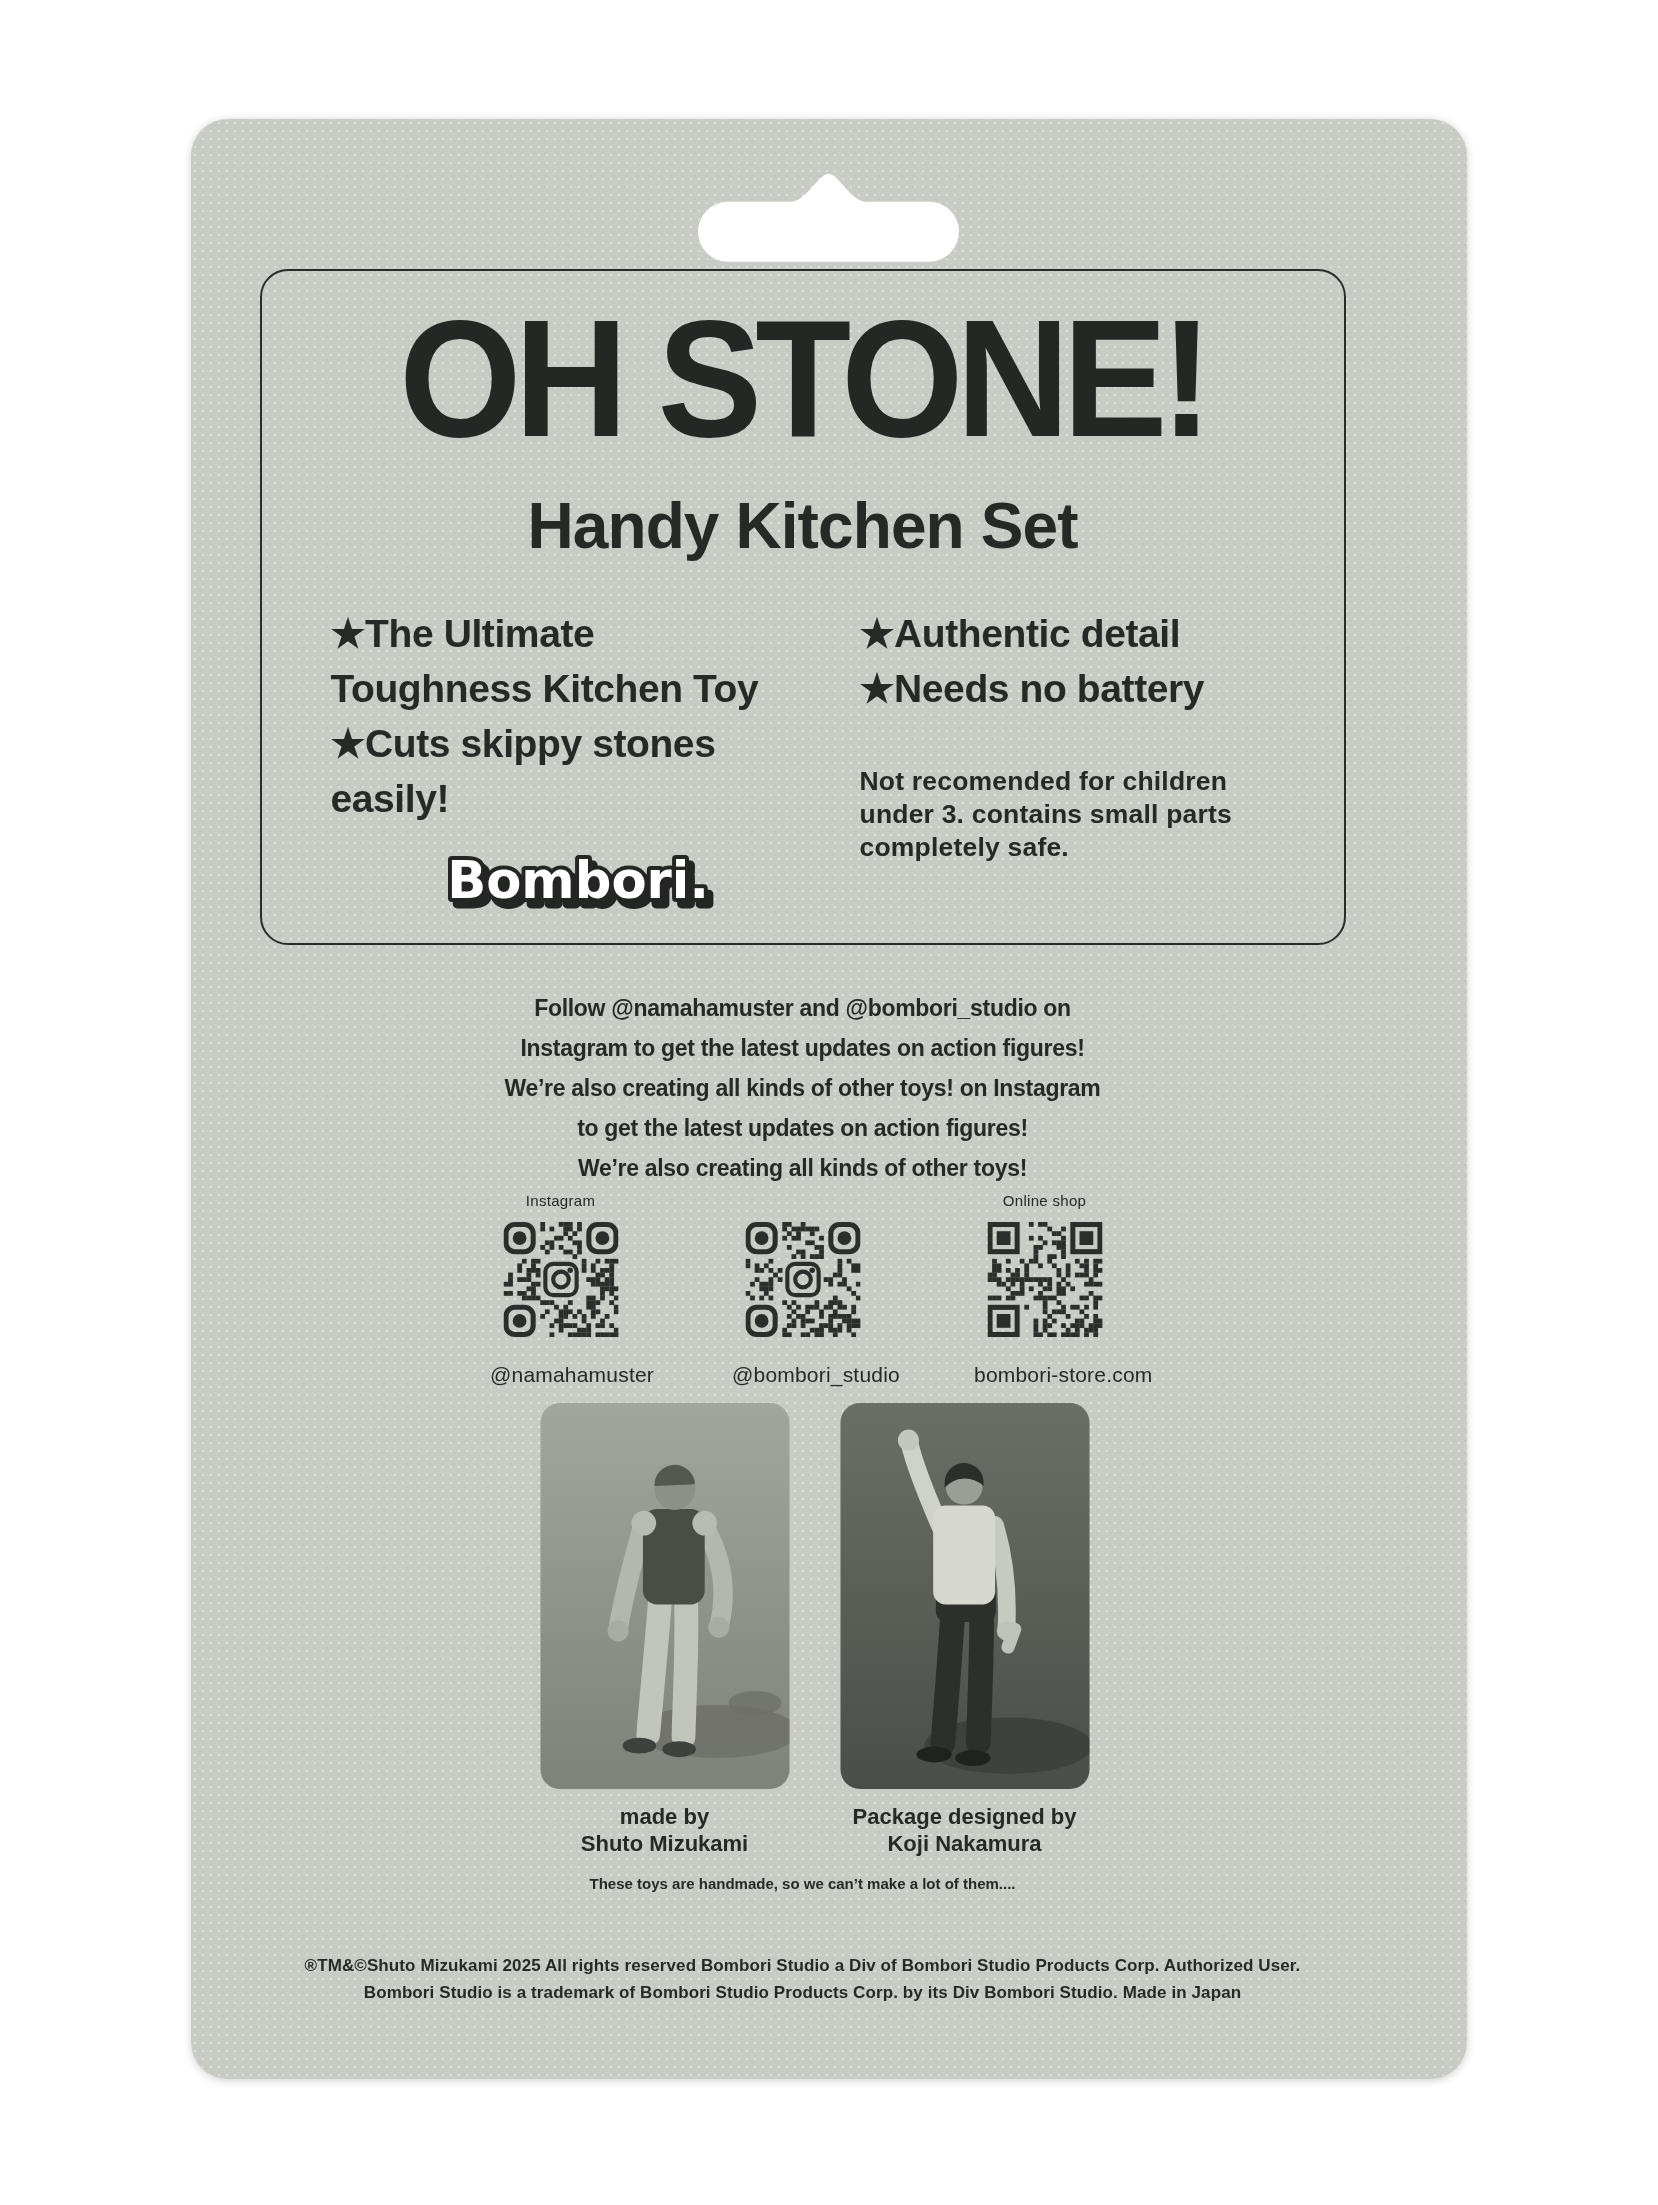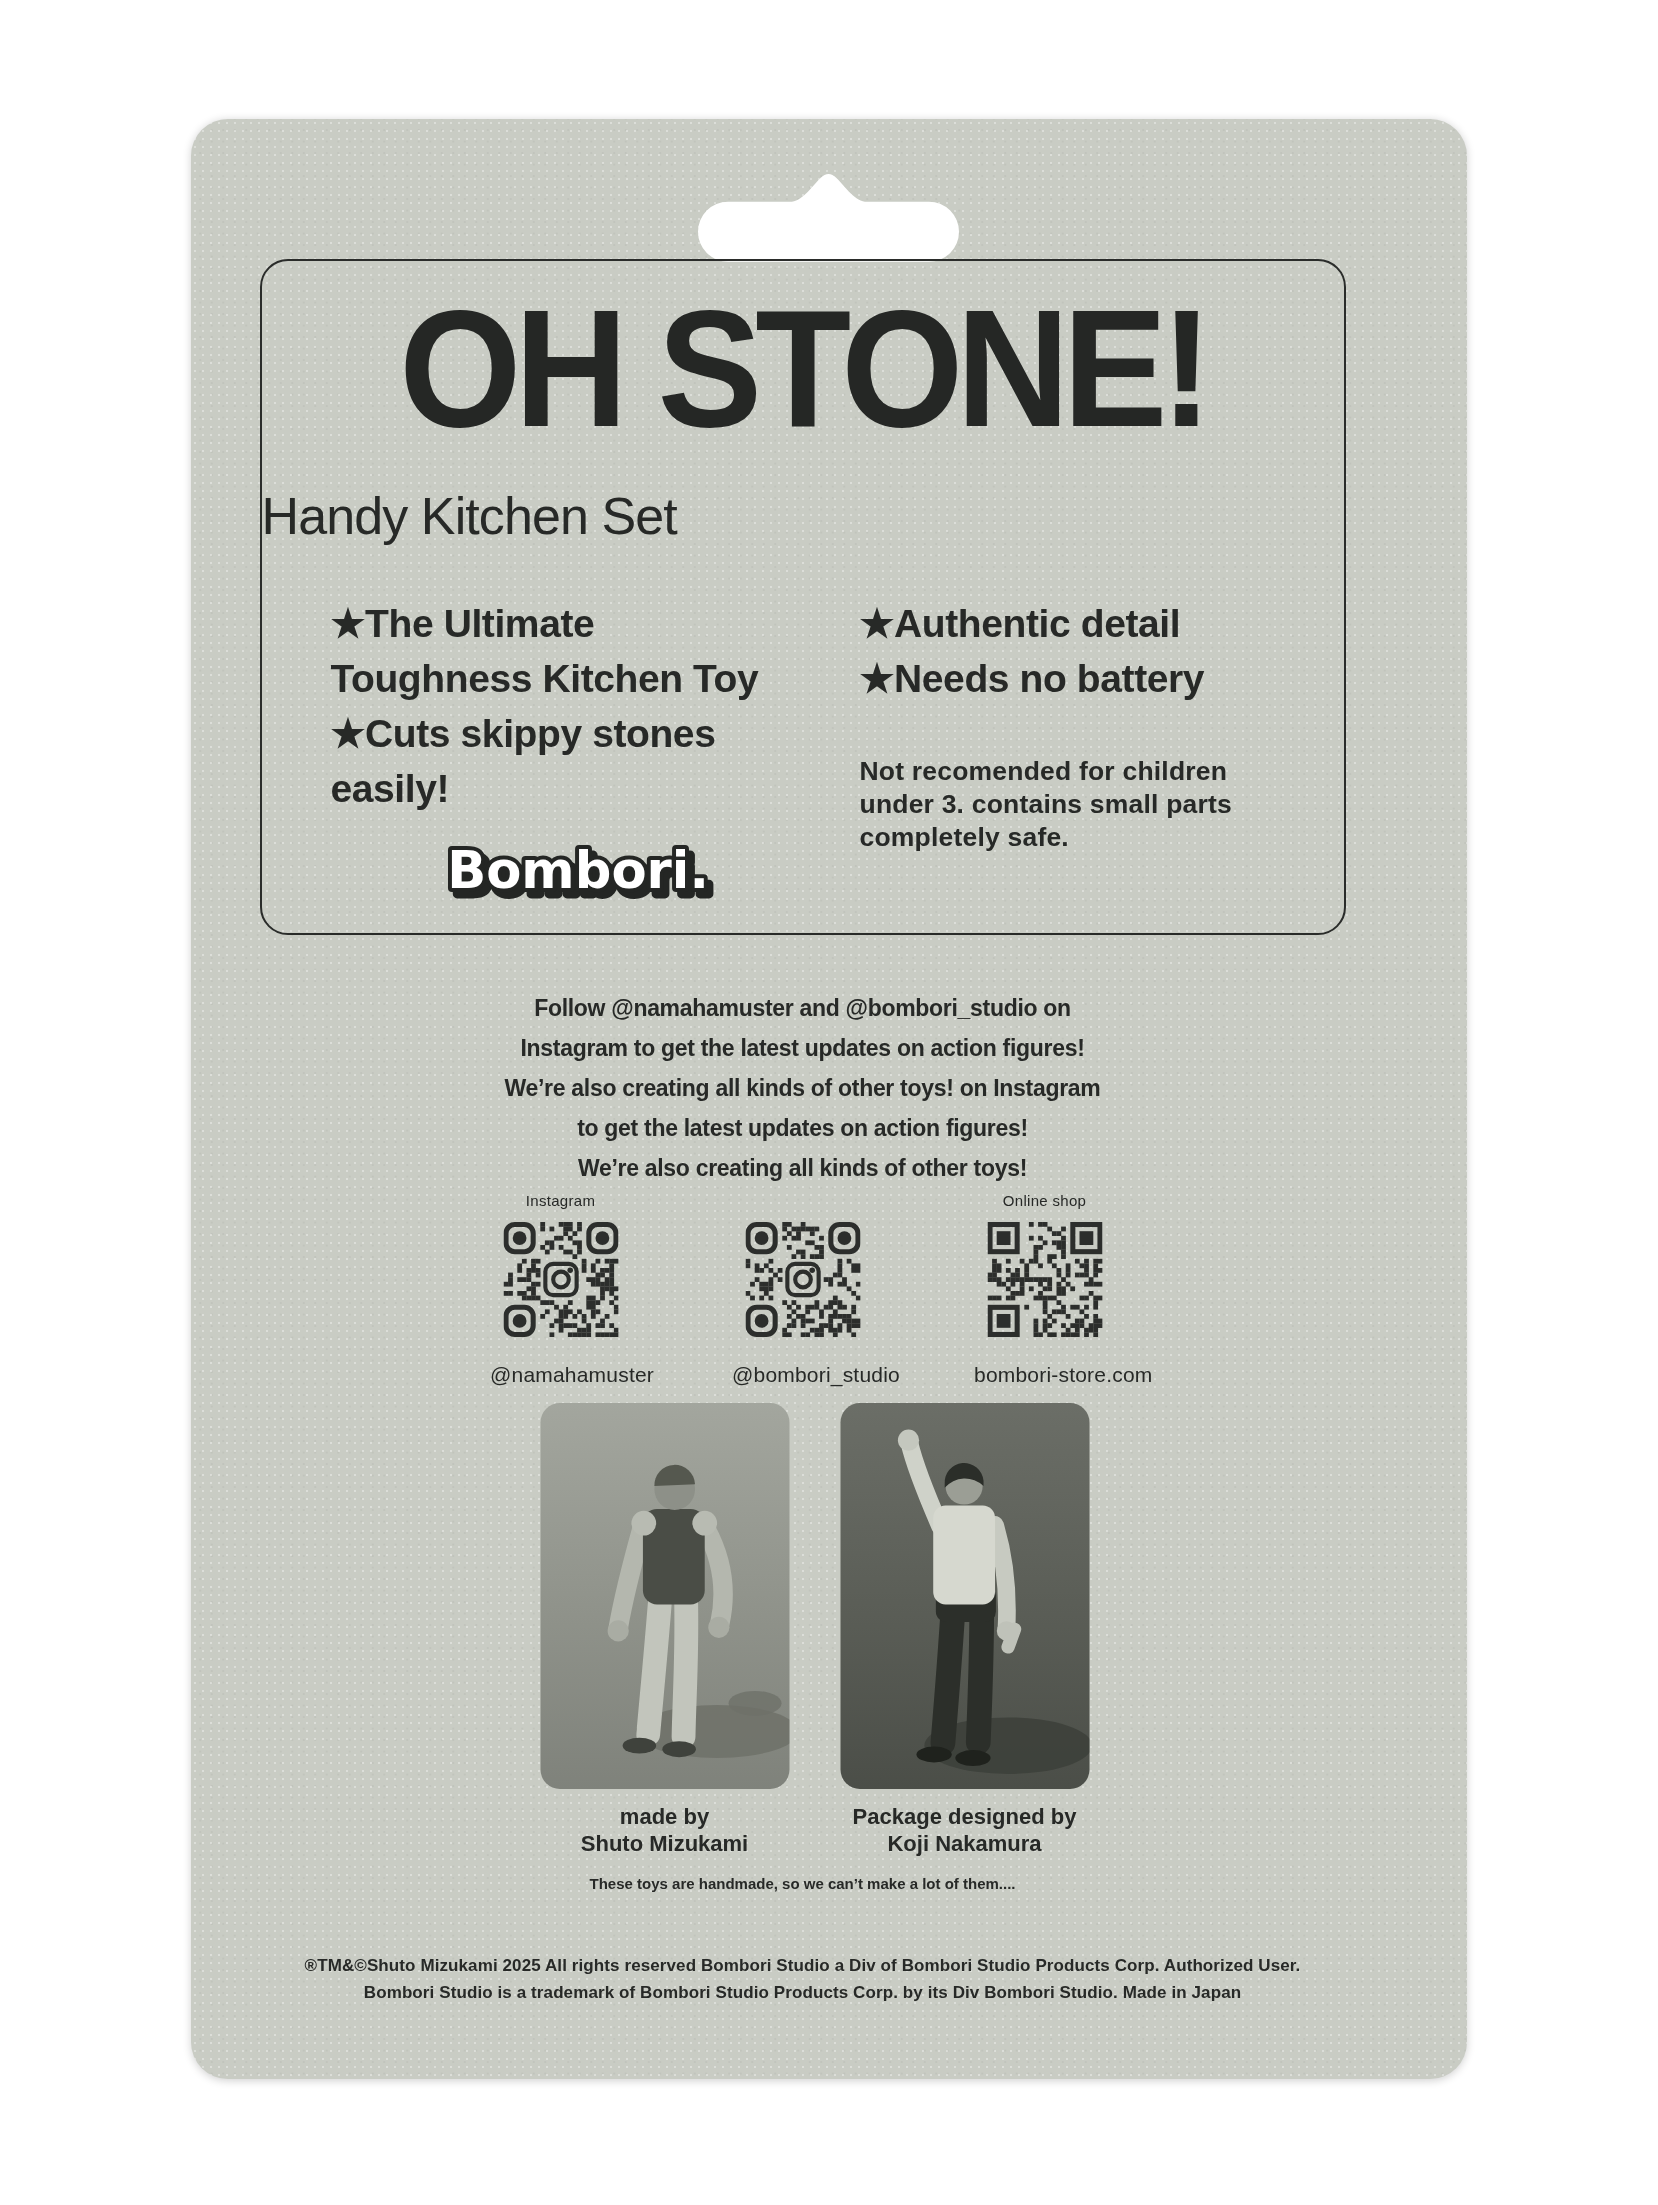--- a/index.html
+++ b/index.html
@@ -14,31 +14,31 @@
     background-image:
       radial-gradient(rgba(255,255,255,.35) 0.9px, transparent 1.2px),
       radial-gradient(rgba(40,44,38,.05) 0.9px, transparent 1.2px);
     background-size:8px 8px, 11.5px 11.5px;
     background-position:0 0, 3.5px 5.3px;
   }
   .euro-slot { position:absolute; top:49px; left:50%; margin-left:-131px; width:261px; height:94px; }
   .content { position:absolute; left:0; top:0; width:1223px; height:100%; }
 
   .frame {
-    position:absolute; top:140px; left:50%; transform:translateX(-50%);
+    position:absolute; top:150px; left:50%; transform:translateX(-50%);
     width:1086px; height:676px; border:2.6px solid #2a2c2a; border-radius:28px;
     overflow:hidden;
   }
   .title {
     margin-top:35px; text-align:center; font-weight:bold; font-size:157px;
     letter-spacing:-7px; line-height:146px; white-space:nowrap;
     transform:scaleY(1.06); color:#252725;
   }
   .subtitle {
-    margin-top:35px; text-align:left; font-weight:normal; font-size:52px;
+    margin-top:35px; text-align:center; font-weight:bold; font-size:64px;
     letter-spacing:-0.9px; line-height:78px; color:#272927;
   }
   .features-row { display:flex; justify-content:center; gap:35px; margin-top:41px; }
   .col-left  { width:494px; }
   .col-right { width:415px; }
   .feature-line { font-size:39px; line-height:55px; font-weight:bold; letter-spacing:-0.4px; white-space:nowrap; }
   .brand-logo { display:block; margin:14px auto 0; width:318px; height:85px; }
   .warning { margin-top:49px; }
   .warning div { font-size:26.5px; line-height:33px; font-weight:bold; letter-spacing:0.2px; }
 

